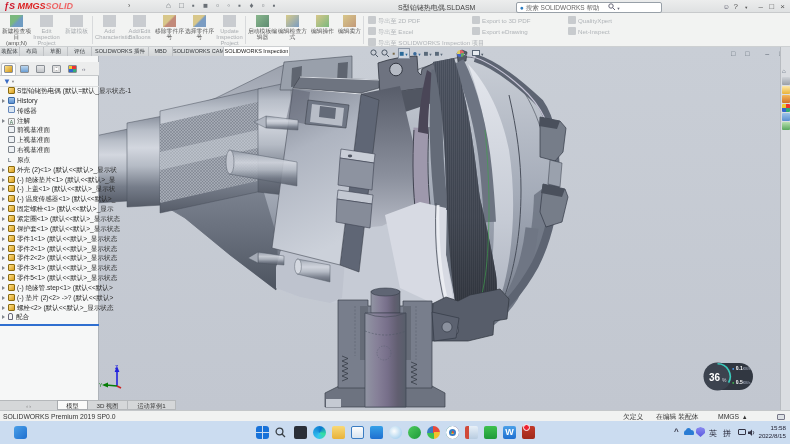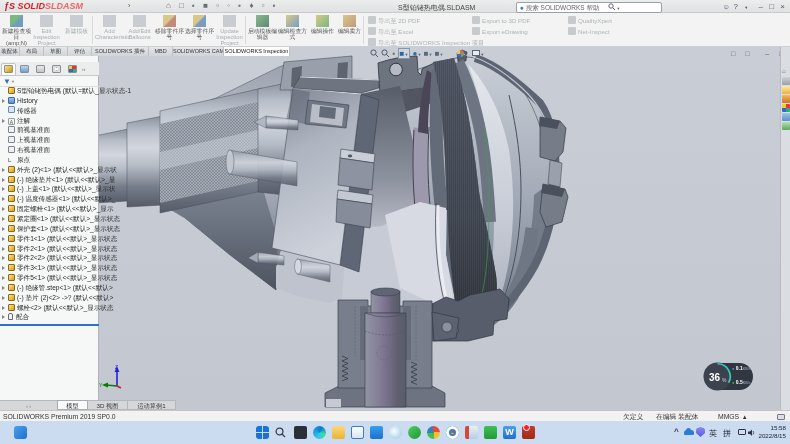--- a/index.html
+++ b/index.html
@@ -46,21 +46,21 @@
 .ic.plane{background:#eef1f4;border:0.5px solid #7d848c}
 
 #status{position:absolute;left:0;top:410px;width:790px;height:11px;background:#f1f2f1;border-top:1px solid #c4c7c9;font-size:6.8px;color:#333;line-height:11px}
 
 #taskbar{position:absolute;left:0;top:421px;width:790px;height:23px;background:#cbdcf0}
 .tico{position:absolute;top:5px;width:13px;height:13px;border-radius:3px}
 </style></head>
 <body>
 <div id="app">
   <div id="title">
-    <span id="logo">ƒS <span style="color:#d22">SOLID</span><span style="color:#e66">SLDASM</span></span>
+    <span id="logo">ƒS <span style="color:#d22">MMGS</span><span style="color:#e66">SOLID</span></span>
     <span style="position:absolute;left:128px;top:2px;font-size:7px;color:#555">›</span>
     <span id="qat">⌂ □ ▪ ■ ▫ ◦ ▪ ♦ ▫ ▪</span>
     <span id="doctitle">S型铂铑热电偶.SLDASM</span>
     <span id="searchbox"><span style="color:#2a7cc2">●</span> 搜索 SOLIDWORKS 帮助&nbsp;&nbsp;&nbsp;&nbsp; <svg width="8" height="8" style="vertical-align:-1px">
           <circle cx="3" cy="3" r="2.2" fill="none" stroke="#667" stroke-width="1"></circle>
           <line x1="4.6" y1="4.6" x2="7" y2="7" stroke="#667" stroke-width="1"></line>
         </svg><span style="font-size:4px;color:#667">▼</span></span>
     <span style="position:absolute;right:60px;top:3px;font-size:7px;color:#556">☺</span>
     <span id="winbtns">? <span style="font-size:4px">▼</span>&nbsp; – □ ×</span>
   </div>

